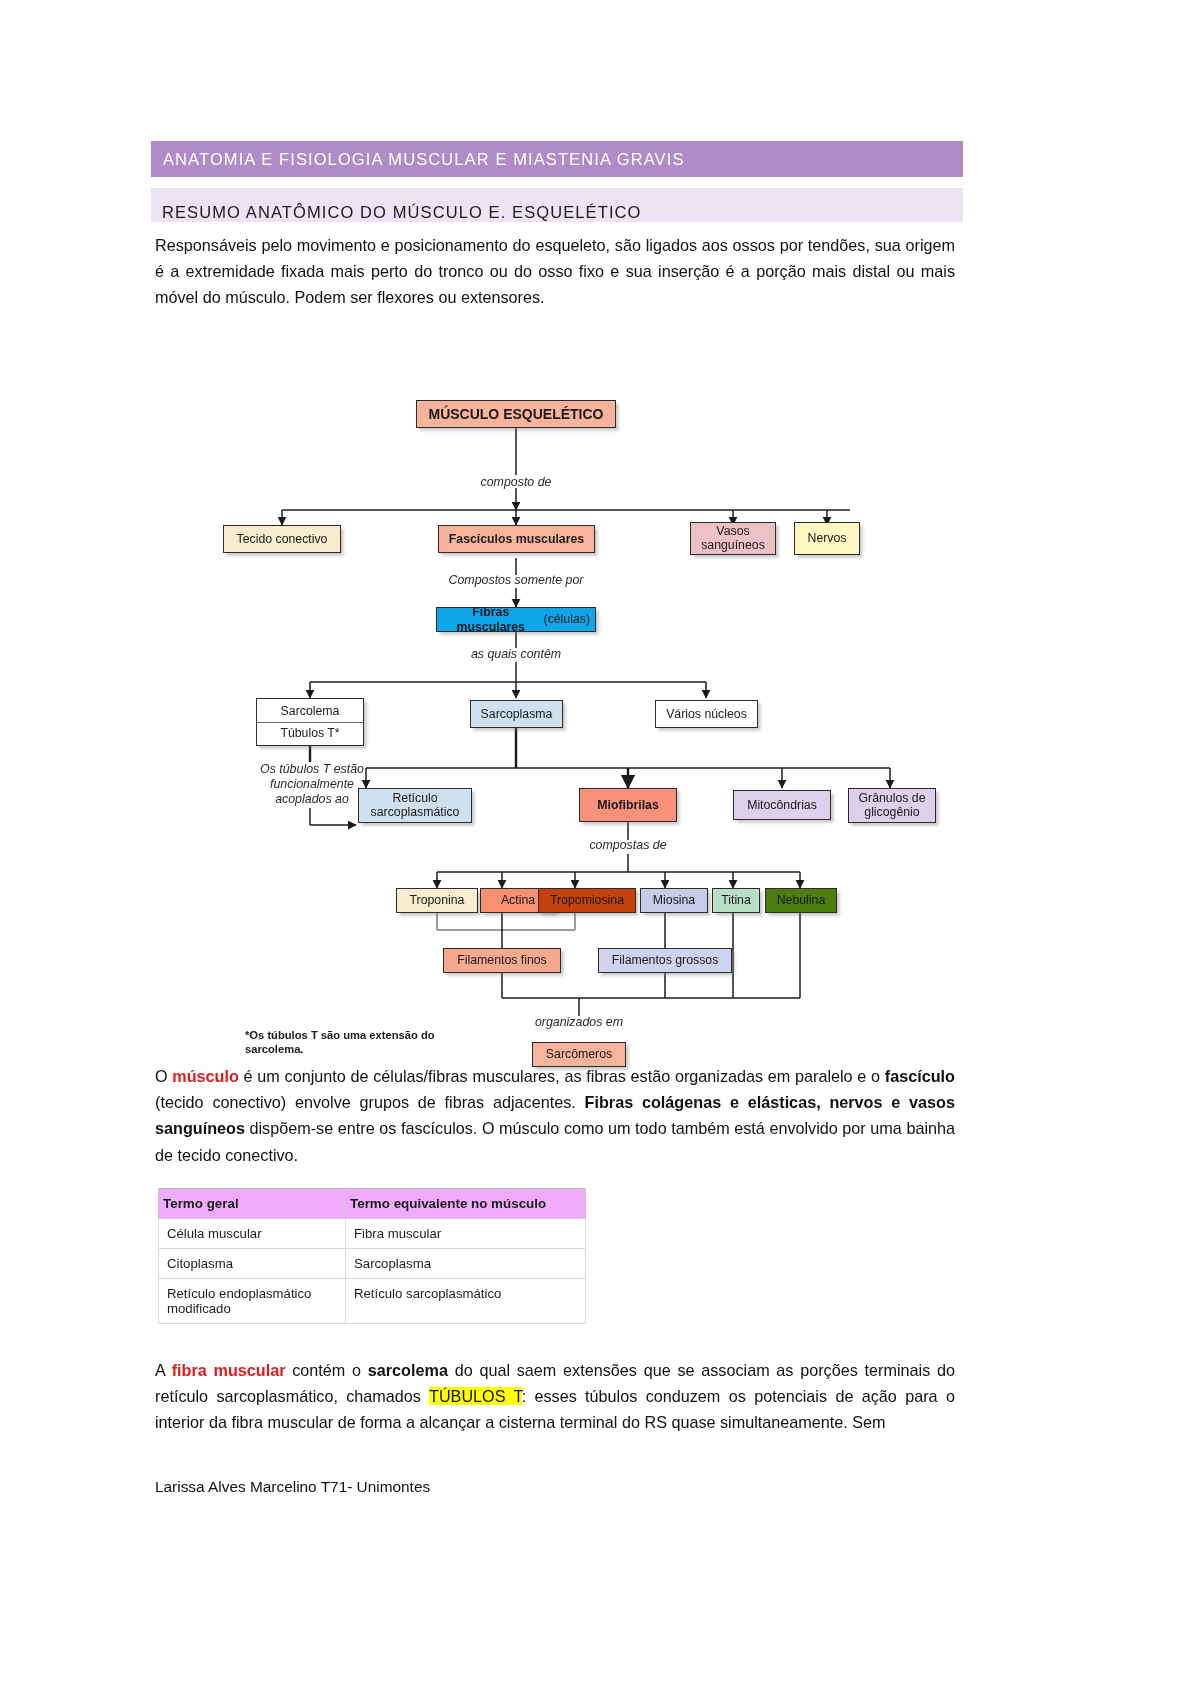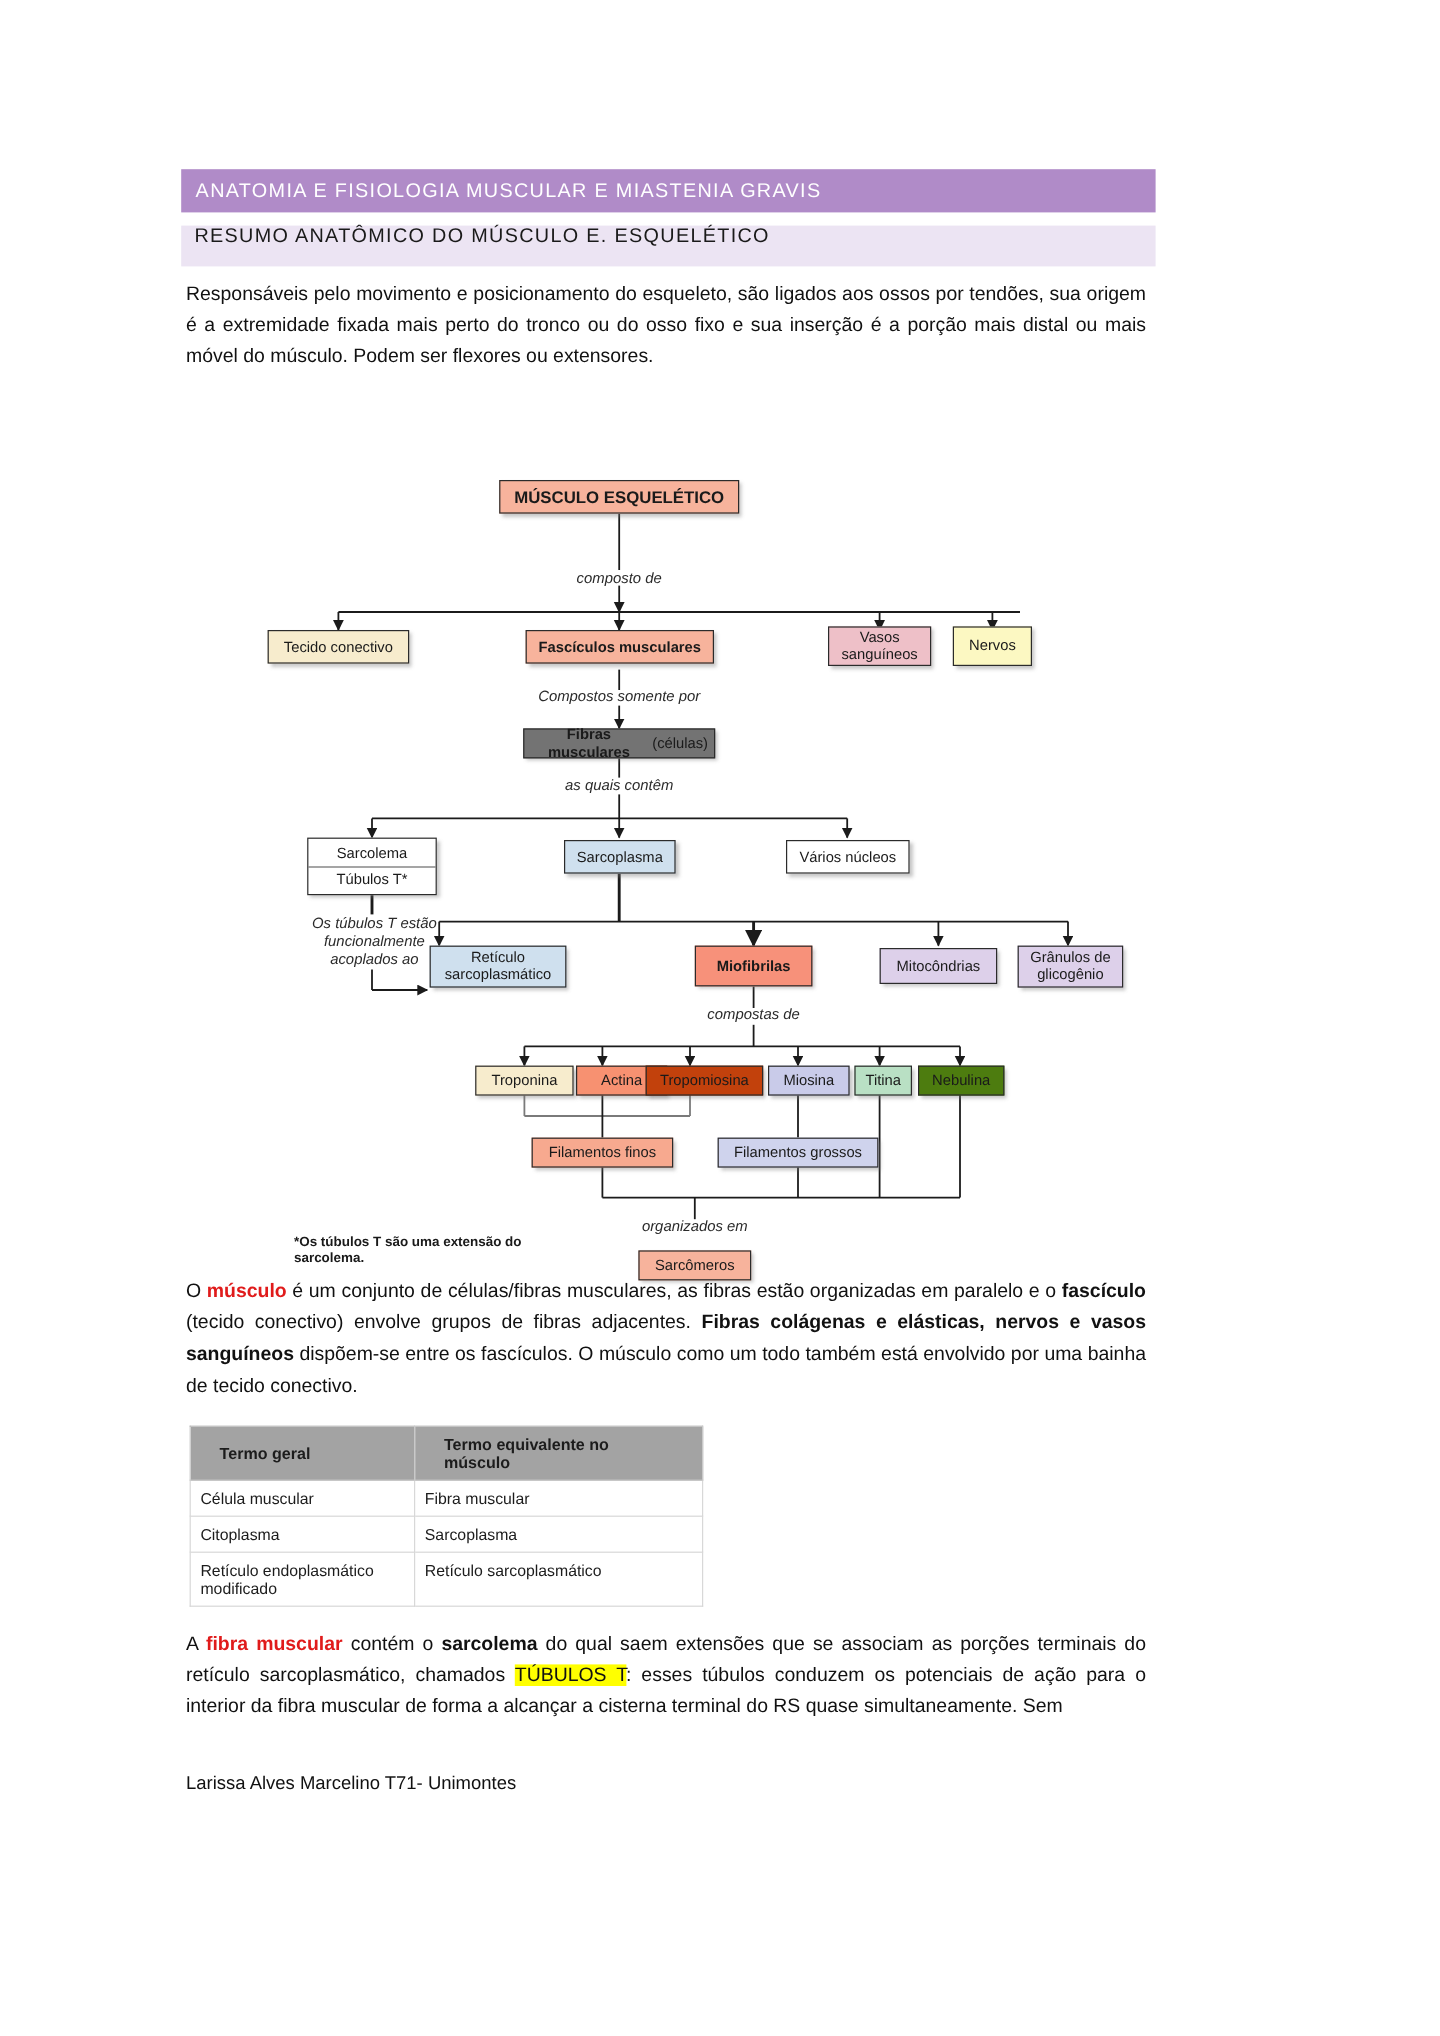--- a/index.html
+++ b/index.html
@@ -26,21 +26,21 @@
   .title-bar .t {
     color: #ffffff;
     font-size: 16.5px;
     letter-spacing: 1.1px;
     font-weight: 400;
   }
   .subtitle-bar {
     position: absolute;
     left: 151px; top: 188px; width: 812px; height: 34px;
     background: #ece4f3;
-    display: flex; align-items: flex-start;
+    display: flex; align-items: flex-end;
     padding-left: 11px;
   }
   .subtitle-bar .t {
     color: #1a1a1a;
     font-size: 16.5px;
     letter-spacing: 1.1px;
     font-weight: 400;
   }
 
   
@@ -108,24 +108,24 @@
 
   
   .term-table {
     position: absolute;
     left: 158px; top: 1188px; width: 428px;
     border-collapse: collapse;
     font-size: 13.2px;
     color: #1c1c1c;
   }
   .term-table th {
-    background: #a3a3a3;
+    background: #f0abfc;
     text-align: left;
     font-weight: bold;
-    padding: 7px 24px;
+    padding: 7px 4px;
     border: 1px solid #c9c9c9;
     border-top: 1px solid #b9b9b9;
     font-size: 13.4px;
   }
   .term-table td {
     padding: 7px 8px;
     border: 1px solid #d8d8d8;
     vertical-align: top;
     background: #ffffff;
   }
@@ -246,21 +246,21 @@
     </div>
     <div class="node" style="left:540px; top:152px; width:86px; height:33px; background:#eec0c8; line-height:1.12;">
       <span>Vasos sanguíneos</span>
     </div>
     <div class="node" style="left:644px; top:152px; width:66px; height:33px; background:#fcf8c2;">
       <span>Nervos</span>
     </div>
 
     <div class="lbl" style="left:276px; top:203px; width:180px;">Compostos somente por</div>
 
-    <div class="node" style="left:286px; top:237px; width:160px; height:25px; background:#737373; gap:4px;">
+    <div class="node" style="left:286px; top:237px; width:160px; height:25px; background:#0ea5e9; gap:4px;">
       <span class="bold">Fibras musculares</span>
       <span>(células)</span>
     </div>
 
     <div class="lbl" style="left:311px; top:277px; width:110px;">as quais contêm</div>
 
     <div class="node stacked" style="left:106px; top:328px; width:108px; height:48px; background:#ffffff;">
       <div class="cell top">Sarcolema</div>
       <div class="cell">Túbulos T*</div>
     </div>

